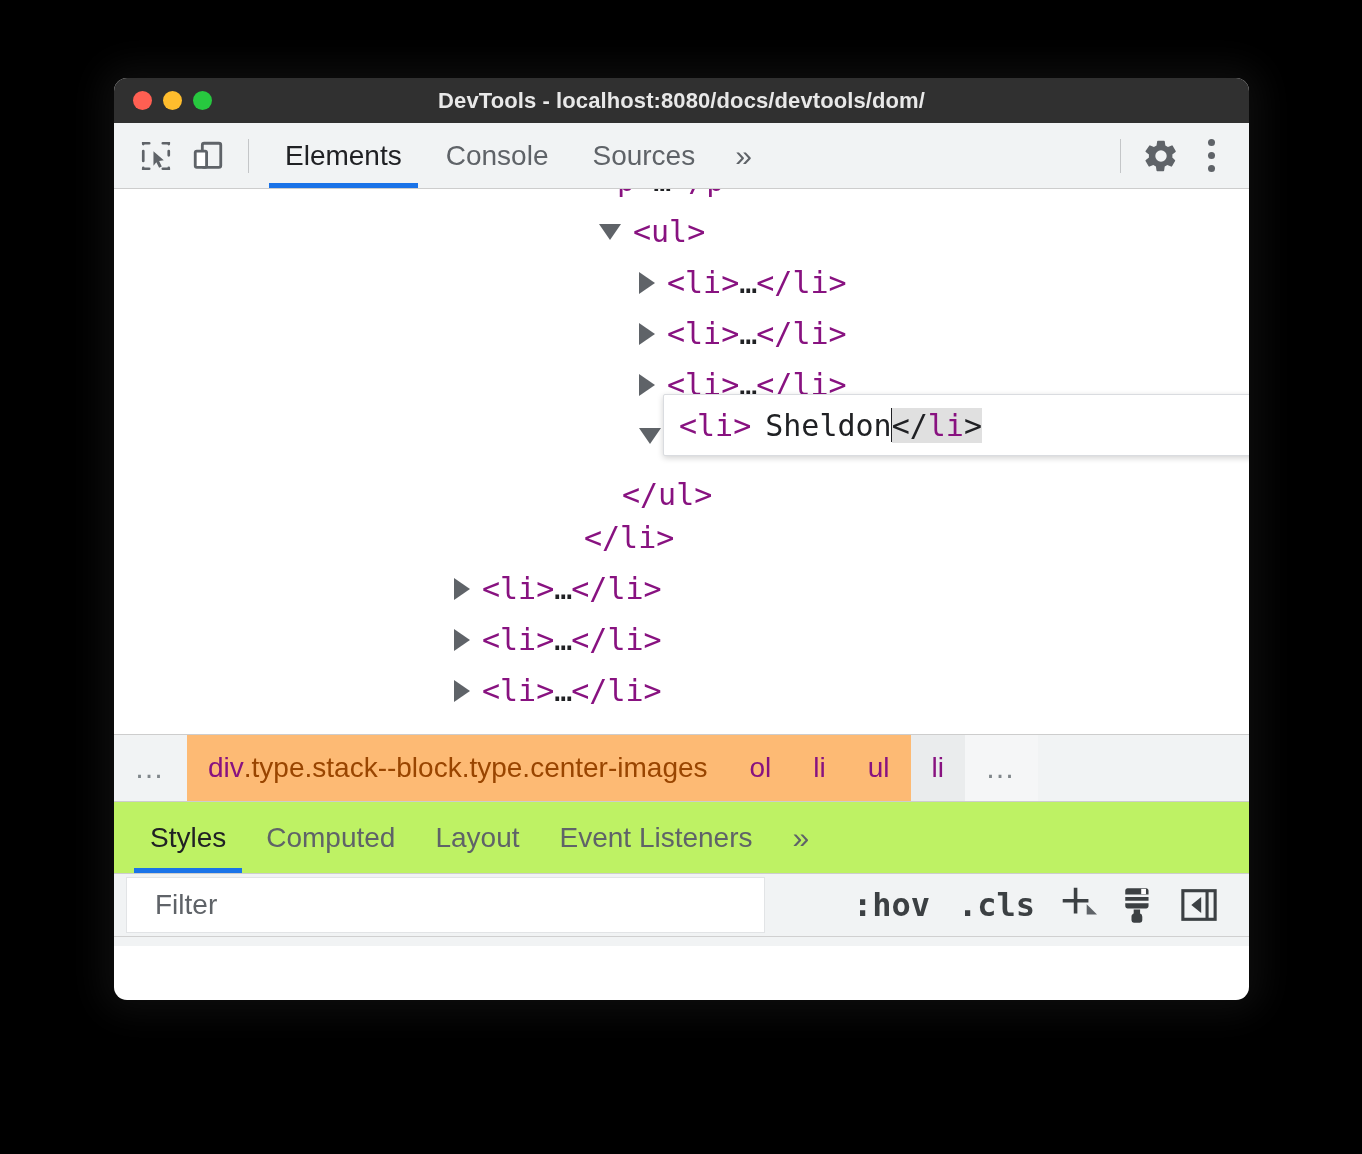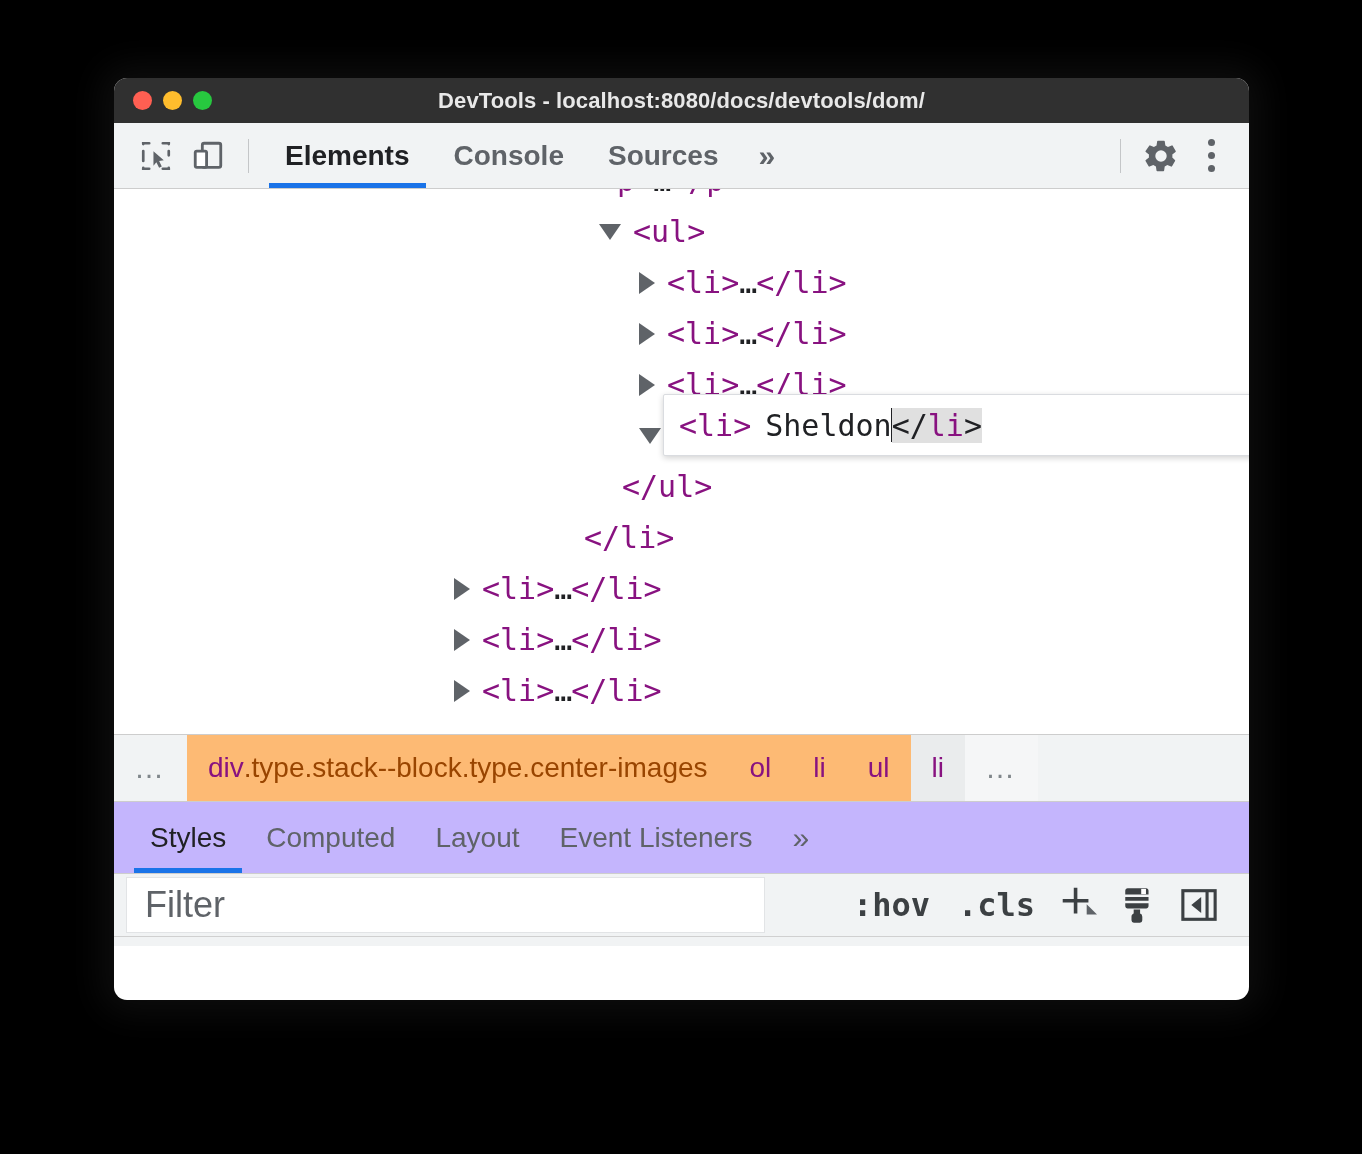--- a/index.html
+++ b/index.html
@@ -83,21 +83,20 @@
   .tabs { display: flex; align-items: center; height: 100%; }
   .tab {
     position: relative;
     height: 100%;
     display: flex; align-items: center;
     padding: 0 22px;
     font-size: 28px;
     color: #5f6368;
     cursor: pointer;
     font-family: "Liberation Sans", sans-serif;
-    font-weight: bold;
   }
   .tab.active { color: #202124; }
   .tab.active::after {
     content: "";
     position: absolute;
     left: 6px; right: 6px; bottom: 0;
     height: 5px;
     background: #1a73e8;
   }
   .tab.more { font-size: 30px; padding: 0 18px; color: #5f6368; }
@@ -219,21 +218,21 @@
     padding: 0 20px;
   }
   .crumb.bg-white { background: #fdba74; }
   .crumb.selected { background: #eaeced; }
   .crumb.dots-end { background: #f5f6f7; }
   .cls { color: #994500; }
 
   
   .styles-tabs {
     height: 72px;
-    background: #c4b5fd;
+    background: #bef264;
     display: flex;
     align-items: center;
     padding-left: 16px;
     position: relative;
     border-bottom: 1px solid #cdcdcd;
   }
   .stab {
     position: relative;
     height: 100%;
     display: flex; align-items: center;
@@ -260,22 +259,22 @@
     padding: 0 12px;
   }
   .filter-input {
     flex: 0 0 auto;
     width: 639px;
     height: 56px;
     background: #ffffff;
     border: 1px solid #e2e4e6;
     display: flex;
     align-items: center;
-    padding-left: 18px;
-    font-size: 36px;
+    padding-left: 28px;
+    font-size: 28px;
     color: #5f6368;
     font-family: "Liberation Sans", sans-serif;
   }
   .fb-actions {
     display: flex;
     align-items: center;
     margin-left: auto;
     gap: 4px;
     padding-right: 10px;
   }
@@ -392,21 +391,21 @@
         <div class="editor-row" style="padding-left:525px;">
           <span class="tri open"></span>
           <div class="editbox">
             <span class="tagname">&lt;li&gt;</span>
               <span class="txt">Sheldon</span>
               <span class="caret"></span>
               <span class="sel"><span style="color:#202124">&lt;/</span><span style="color:#881280">li</span><span style="color:#202124">&gt;</span></span>
           </div>
         </div>
 
-        <div class="dom-row" style="padding-left:508px;">
+        <div class="dom-row" style="padding-left:508px;align-items:flex-end;">
           <span>&lt;/ul&gt;</span>
         </div>
 
         <div class="dom-row" style="padding-left:470px;">
           <span>&lt;/li&gt;</span>
         </div>
 
         <div class="dom-row" style="padding-left:340px;">
           <span class="tri closed"></span>
           <span><span class="tagname">&lt;li&gt;</span><span class="ell">…</span><span class="tagname">&lt;/li&gt;</span></span>

